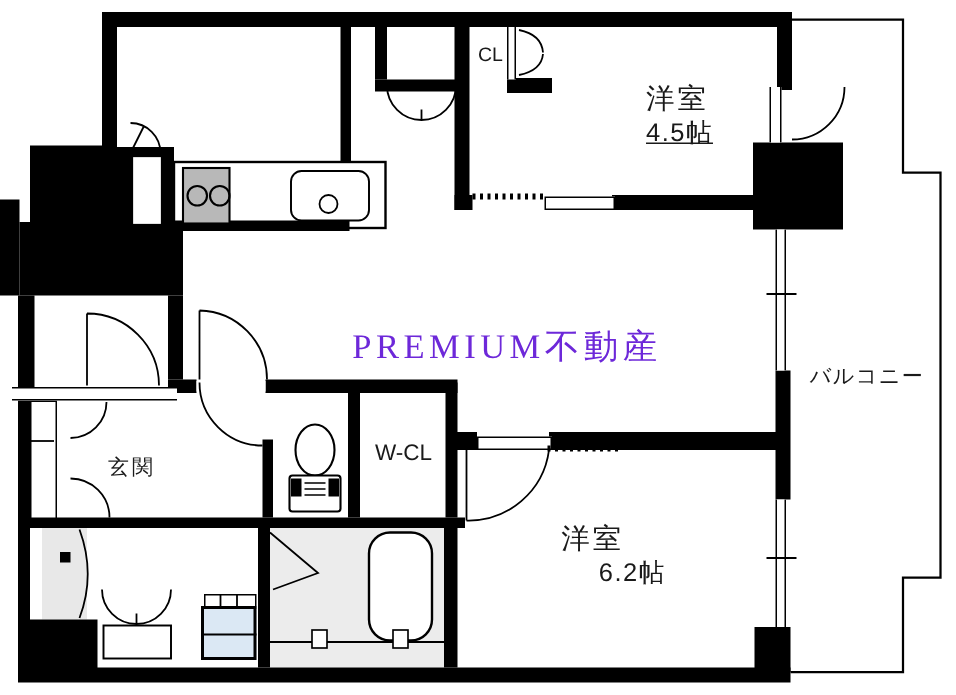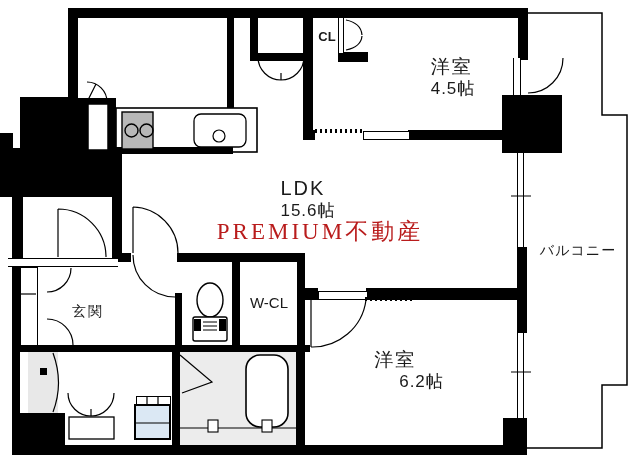--- a/index.html
+++ b/index.html
@@ -9,21 +9,21 @@
   .area{position:absolute;}
   svg.overlay{position:absolute;left:0;top:0;width:637px;height:463px;pointer-events:none;}
   .lbl{position:absolute;transform:translate(-50%,-50%);white-space:nowrap;
        color:#1a1a1a;letter-spacing:2px;line-height:1;}
   .lbl .sz{display:block;text-align:center;margin-top:4px;letter-spacing:1px;}
   .win{position:absolute;background:#fff;border-left:1px solid #000;border-right:1px solid #000;}
   .band{position:absolute;background:#fff;border-top:1px solid #000;border-bottom:1px solid #000;}
   .panel{position:absolute;background:#fff;border:1px solid #000;}
   .watermark{position:absolute;transform:translate(-50%,-50%);
              font-family:"Liberation Serif",serif;font-size:23px;letter-spacing:3px;
-             color:#b91c1c;white-space:nowrap;}
+             color:#6d28d9;white-space:nowrap;margin-left:18px;}
 </style>
 </head>
 <body>
 
 <div id="plan">
 
   <div class="area" style="left:180px;top:352px;width:116px;height:93px;background:#ececec;"></div>
   <div class="area" style="left:28px;top:352px;width:30px;height:61px;background:#e8e8e8;"></div>
 
   <div class="w" style="left:68px;top:8px;width:460px;height:10px;"></div>
@@ -129,34 +129,30 @@
     <rect x="246" y="355" width="42" height="72" rx="14" fill="#fff" stroke="#000" stroke-width="1.6"></rect>
     <path d="M180,428 H296" stroke="#000" stroke-width="1.2"></path>
     <rect x="208" y="420" width="10" height="12" fill="#fff" stroke="#000" stroke-width="1.1"></rect>
     <rect x="262" y="420" width="10" height="12" fill="#fff" stroke="#000" stroke-width="1.1"></rect>
   </svg>
 
   <div class="watermark" style="left:320px;top:231px;">PREMIUM不動産</div>
 
   <div class="lbl" style="left:453px;top:77px;font-size:19px;">
     <span>洋室</span>
-    <span class="sz" style="font-size:17px;">4.5帖</span>
+    <span class="sz" style="font-size:17px;text-decoration:underline;">4.5帖</span>
   </div>
 
-  <div class="lbl" style="left:308px;top:198px;font-size:20px;">
-    <span>LDK</span>
-    <span class="sz" style="font-size:17px;">15.6帖</span>
-  </div>
 
   <div class="lbl" style="left:409px;top:370px;font-size:19px;">
     <span>洋室</span>
     <span class="sz" style="font-size:17px;margin-left:25px;">6.2帖</span>
   </div>
 
   <div class="lbl" style="left:88px;top:311px;font-size:14px;">玄関</div>
 
   <div class="lbl" style="left:269px;top:302px;font-size:15px;letter-spacing:0px;text-align:right;">W-CL</div>
 
-  <div class="lbl" style="left:327px;top:36px;font-size:13px;letter-spacing:0px;font-weight:bold;">CL</div>
+  <div class="lbl" style="left:327px;top:36px;font-size:13px;letter-spacing:0px;">CL</div>
 
   <div class="lbl" style="left:578px;top:250px;font-size:14px;letter-spacing:1px;">バルコニー</div>
 
 </div>
 
 </body></html>

